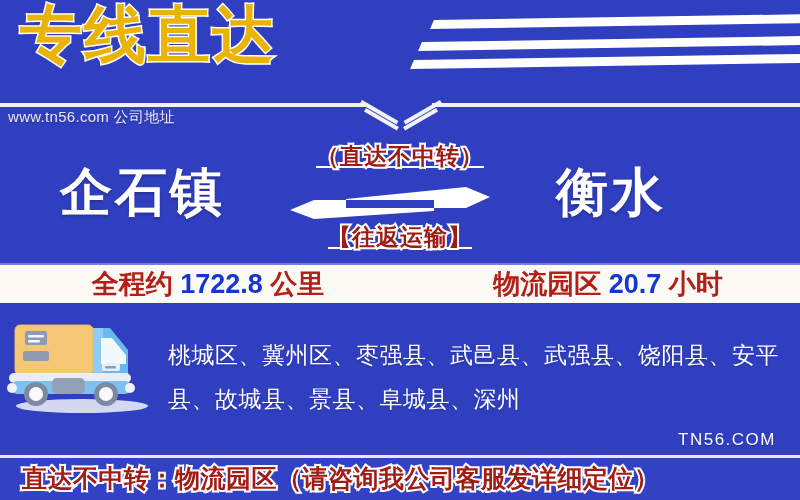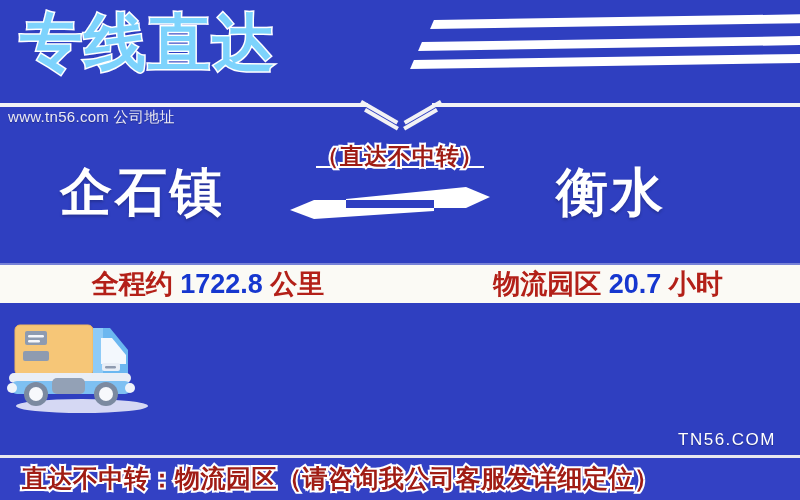--- a/index.html
+++ b/index.html
@@ -9,23 +9,23 @@
     background:#2c3bbd;
   }
   #poster{
     position:relative;width:800px;height:500px;
     background:#2f3fc0;
     overflow:hidden;
   }
 
   
   .hdr-title{
-    position:absolute;left:20px;top:12px;
+    position:absolute;left:20px;top:4px;
     font-size:62px;line-height:1;font-weight:bold;
-    color:#7dd3fc;
+    color:#eab308;
     letter-spacing:2px;
     -webkit-text-stroke:3px #ffffff;
     paint-order:stroke fill;
     text-shadow:0 0 1px #fff;
     white-space:nowrap;
   }
   .speedbar{
     position:absolute;background:#ffffff;height:9px;
     transform-origin:left center;
   }
@@ -143,20 +143,21 @@
   <div class="rule-right"></div>
   <div class="chev chev-a"></div>
   <div class="chev chev-b"></div>
 
   <div class="site-line">www.tn56.com 公司地址</div>
 
   <div class="city city-from">企石镇</div>
   <div class="city city-to">衡水</div>
 
   <div class="tag tag-top">（直达不中转）</div>
+  <div class="tag tag-bot">【往返运输】</div>
 
   <div class="arrows">
     <svg width="200" height="40" viewBox="0 0 200 40">
 
       <polygon points="56,16 176,4 200,14 176,25 56,25" fill="#ffffff"></polygon>
 
       <polygon points="144,28 24,36 0,27 24,17 144,17" fill="#ffffff"></polygon>
       <rect x="56" y="17" width="88" height="8" fill="#2f3fc0"></rect>
     </svg>
   </div>
@@ -196,20 +197,21 @@
       <circle cx="6" cy="70" r="5" fill="#f0f4fa"></circle>
       <circle cx="124" cy="70" r="5" fill="#f0f4fa"></circle>
 
       <circle cx="30" cy="76" r="12" fill="#7b8aa0"></circle>
       <circle cx="30" cy="76" r="7" fill="#f7f9fc"></circle>
       <circle cx="100" cy="76" r="12" fill="#7b8aa0"></circle>
       <circle cx="100" cy="76" r="7" fill="#f7f9fc"></circle>
     </svg>
   </div>
 
+  <div class="districts">桃城区、冀州区、枣强县、武邑县、武强县、饶阳县、安平县、故城县、景县、阜城县、深州</div>
 
   <div class="watermark">TN56.COM</div>
 
   <div class="foot-rule"></div>
   <div class="foot-bg"></div>
   <div class="footer">直达不中转：物流园区（请咨询我公司客服发详细定位）</div>
 
 </div>
 
 </body></html>

